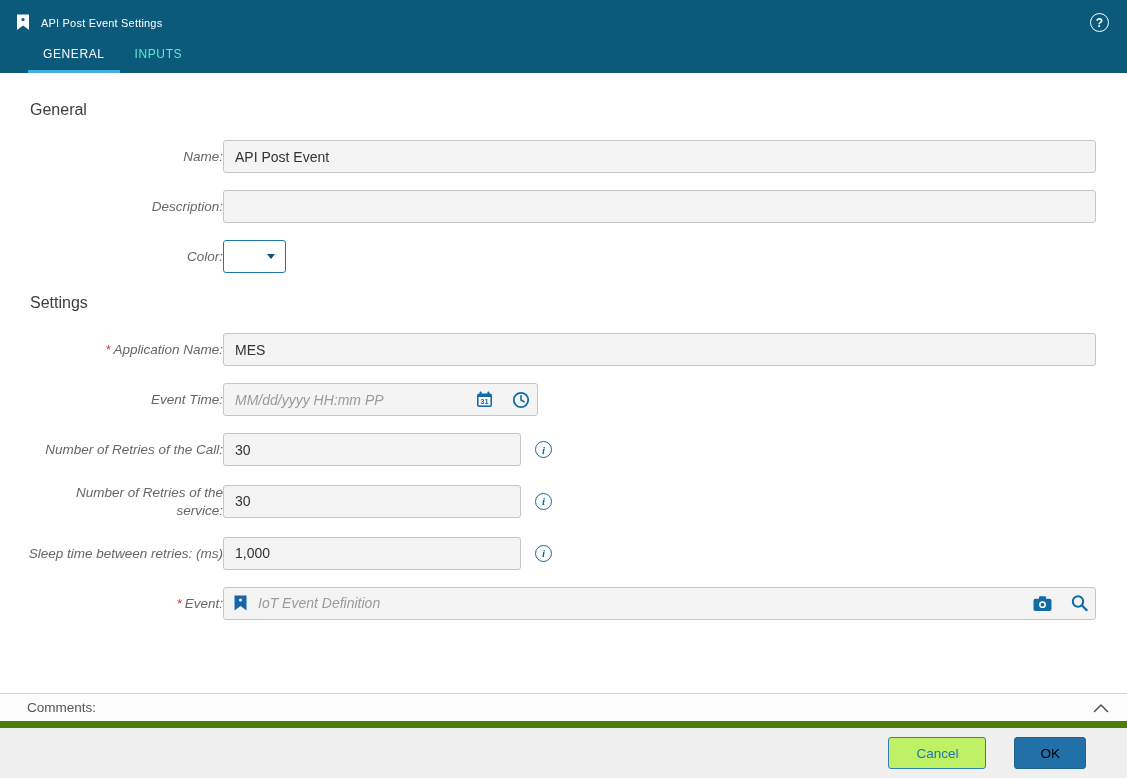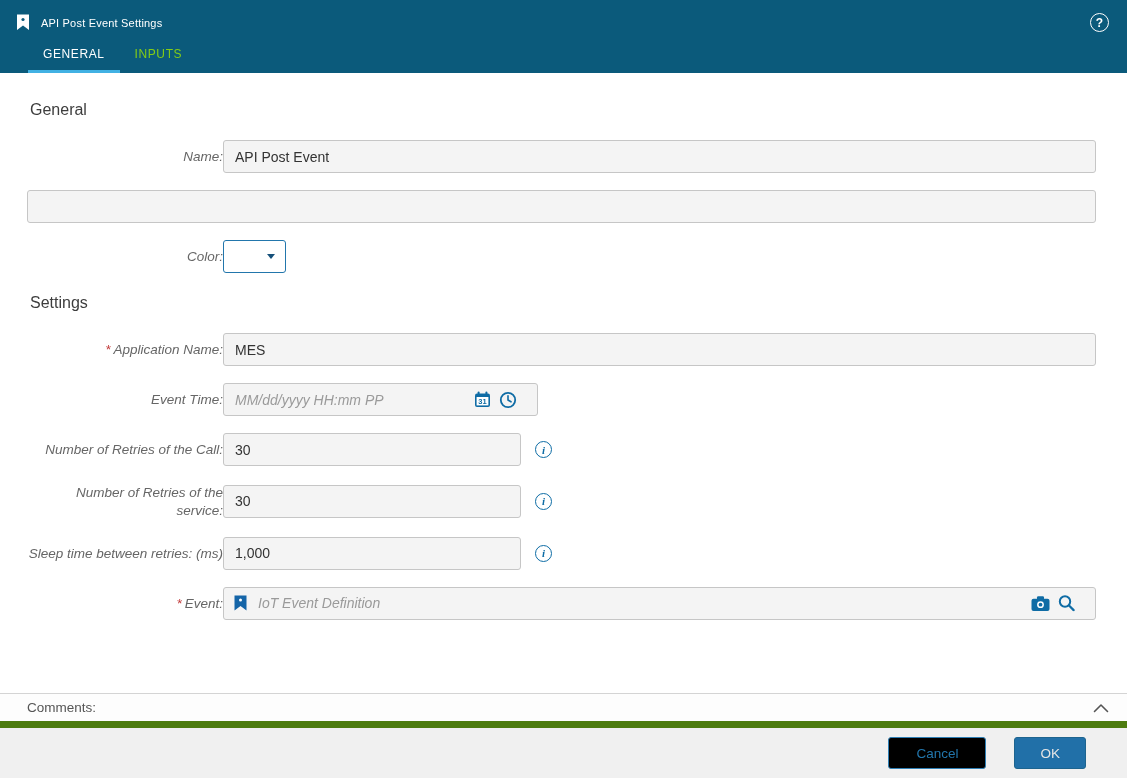--- a/index.html
+++ b/index.html
@@ -17,21 +17,21 @@
   .header-icon { display:flex; margin-right:11px; }
   .header-title { font-size:11px; font-weight:400; letter-spacing:0.2px; }
   .help-btn {
     margin-left:auto; width:19px; height:19px; border:1.6px solid #fff; border-radius:50%;
     display:flex; align-items:center; justify-content:center;
     font-size:12px; font-weight:700; cursor:pointer; user-select:none;
   }
   .tabs { display:flex; padding-left:28px; margin-top:4px; }
   .tab {
     padding:7px 15px 9px; font-size:12px; letter-spacing:0.6px;
-    color:#84cc16; cursor:pointer; text-transform:uppercase; border-bottom:3px solid transparent;
+    color:#5eead4; cursor:pointer; text-transform:uppercase; border-bottom:3px solid transparent;
   }
   .tab.active { color:#ffffff; border-bottom-color:#41b1e3; }
 
   
   .content { flex:1 1 auto; overflow:hidden; padding:28px 31px 0 27px; }
   .section-heading { font-size:16px; color:#3d3d3d; font-weight:400; margin:0 0 21px 3px; }
   .section-heading.second { margin-top:21px; }
 
   .form-row { display:flex; align-items:center; margin-bottom:17px; }
   .form-label {
@@ -55,22 +55,22 @@
   }
   .caret-down {
     width:0; height:0; border-left:4.5px solid transparent; border-right:4.5px solid transparent;
     border-top:5.5px solid #15507a;
   }
 
   .input-wrap { position:relative; display:flex; align-items:center; }
   .input-wrap.narrow-wrap { width:315px; }
   .input-wrap.full-wrap { width:100%; }
   .inner-icons-right {
-    position:absolute; right:21px; top:50%; transform:translateY(-50%);
-    display:flex; align-items:center; gap:8px;
+    position:absolute; right:8px; top:50%; transform:translateY(-50%);
+    display:flex; align-items:center; gap:19px;
   }
   .inner-icon-left { position:absolute; left:11px; top:50%; transform:translateY(-50%); display:flex; }
   .icon-btn { display:flex; cursor:pointer; }
 
   .info-icon {
     width:17px; height:17px; margin-left:14px; flex:0 0 auto;
     border:1.4px solid #0d6ca5; border-radius:50%; color:#0d6ca5;
     display:flex; align-items:center; justify-content:center;
     font-family:"Liberation Serif", serif; font-style:italic; font-weight:700; font-size:11px;
     cursor:pointer; user-select:none;
@@ -87,22 +87,22 @@
   
   .footer {
     flex:0 0 auto; height:50px; background:#f0f0f0;
     display:flex; align-items:center; justify-content:flex-end;
     padding-right:41px; gap:28px;
   }
   .btn {
     height:32px; border-radius:3px; font-size:13.5px; font-family:inherit; cursor:pointer;
     display:flex; align-items:center; justify-content:center;
   }
-  .btn-cancel { background:#000000; color:#2276ac; border:1px solid #2e7fb5; padding:0 27px; }
-  .btn-ok { background:#2170a8; color:#e5e5e5; border:1px solid #1d648f; padding:0 25px; }
+  .btn-cancel { background:#bef264; color:#2276ac; border:1px solid #2e7fb5; padding:0 27px; }
+  .btn-ok { background:#2170a8; color:#000000; border:1px solid #1d648f; padding:0 25px; }
 </style>
 </head>
 <body>
 
 <div class="app">
 
   <div class="header">
     <div class="header-top">
       <span class="header-icon">
         <svg width="14" height="17" viewBox="0 0 14 17">
@@ -124,20 +124,21 @@
     <div class="section-heading">General</div>
 
     <div class="form-row">
       <div class="form-label"><span>Name:</span></div>
       <div class="field-area">
         <input class="text-input full" type="text" value="API Post Event" style="">
       </div>
     </div>
 
     <div class="form-row">
+      <div class="form-label"><span>Description:</span></div>
       <div class="field-area">
         <input class="text-input full" type="text" value="" style="">
       </div>
     </div>
 
     <div class="form-row">
       <div class="form-label"><span>Color:</span></div>
       <div class="field-area">
         <div class="color-select">
           <span class="caret-down"></span>

